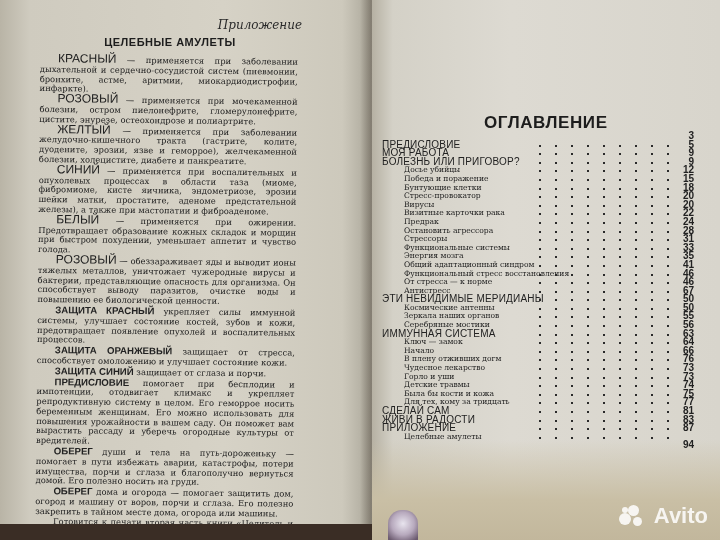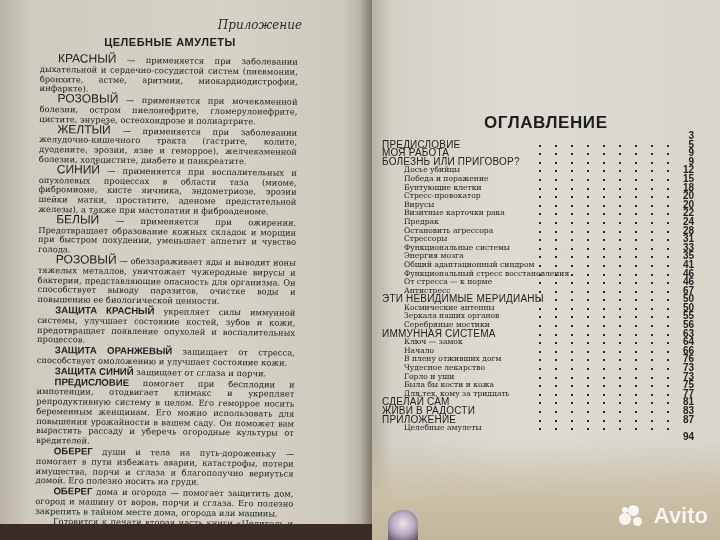--- a/index.html
+++ b/index.html
@@ -249,20 +249,25 @@
       <span class="lbl">Чудесное лекарство</span>
       <span class="dots"></span>
       <span class="pg">73</span>
     </div>
     <div class="toc-row lvl2">
       <span class="lbl">Горло и уши</span>
       <span class="dots"></span>
       <span class="pg">73</span>
     </div>
     <div class="toc-row lvl2">
+      <span class="lbl">Детские травмы</span>
+      <span class="dots"></span>
+      <span class="pg">74</span>
+    </div>
+    <div class="toc-row lvl2">
       <span class="lbl">Была бы кости и кожа</span>
       <span class="dots"></span>
       <span class="pg">75</span>
     </div>
     <div class="toc-row lvl2">
       <span class="lbl">Для тех, кому за тридцать</span>
       <span class="dots"></span>
       <span class="pg">77</span>
     </div>
     <div class="toc-row lvl1">

